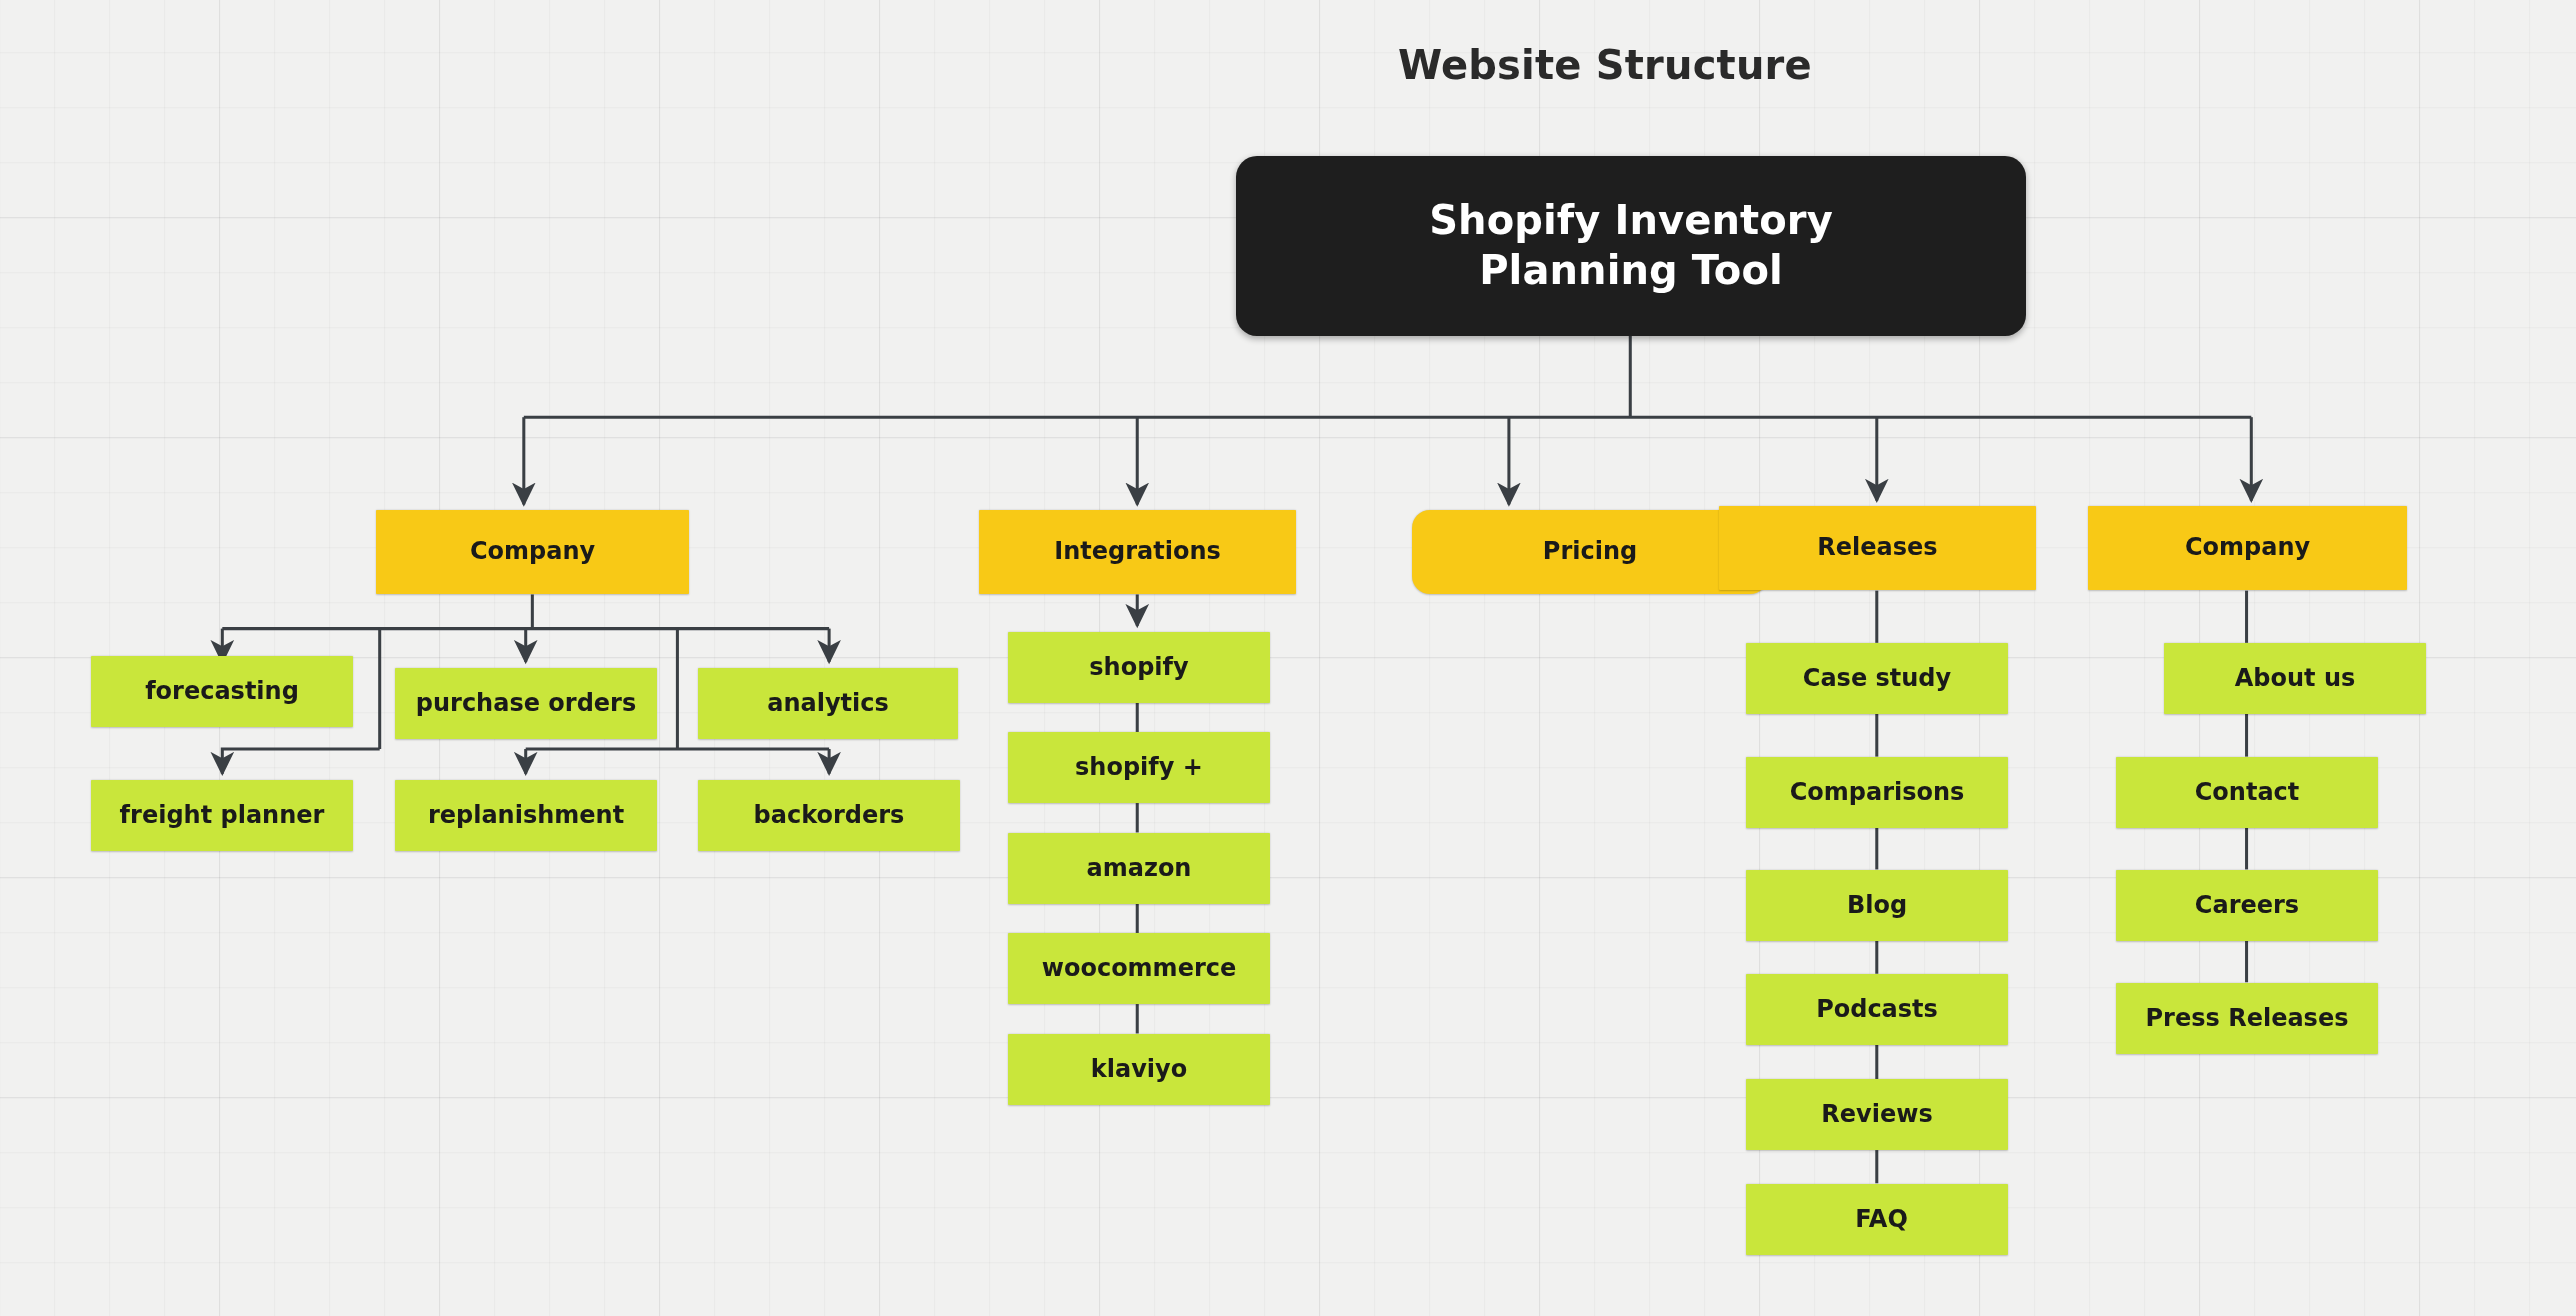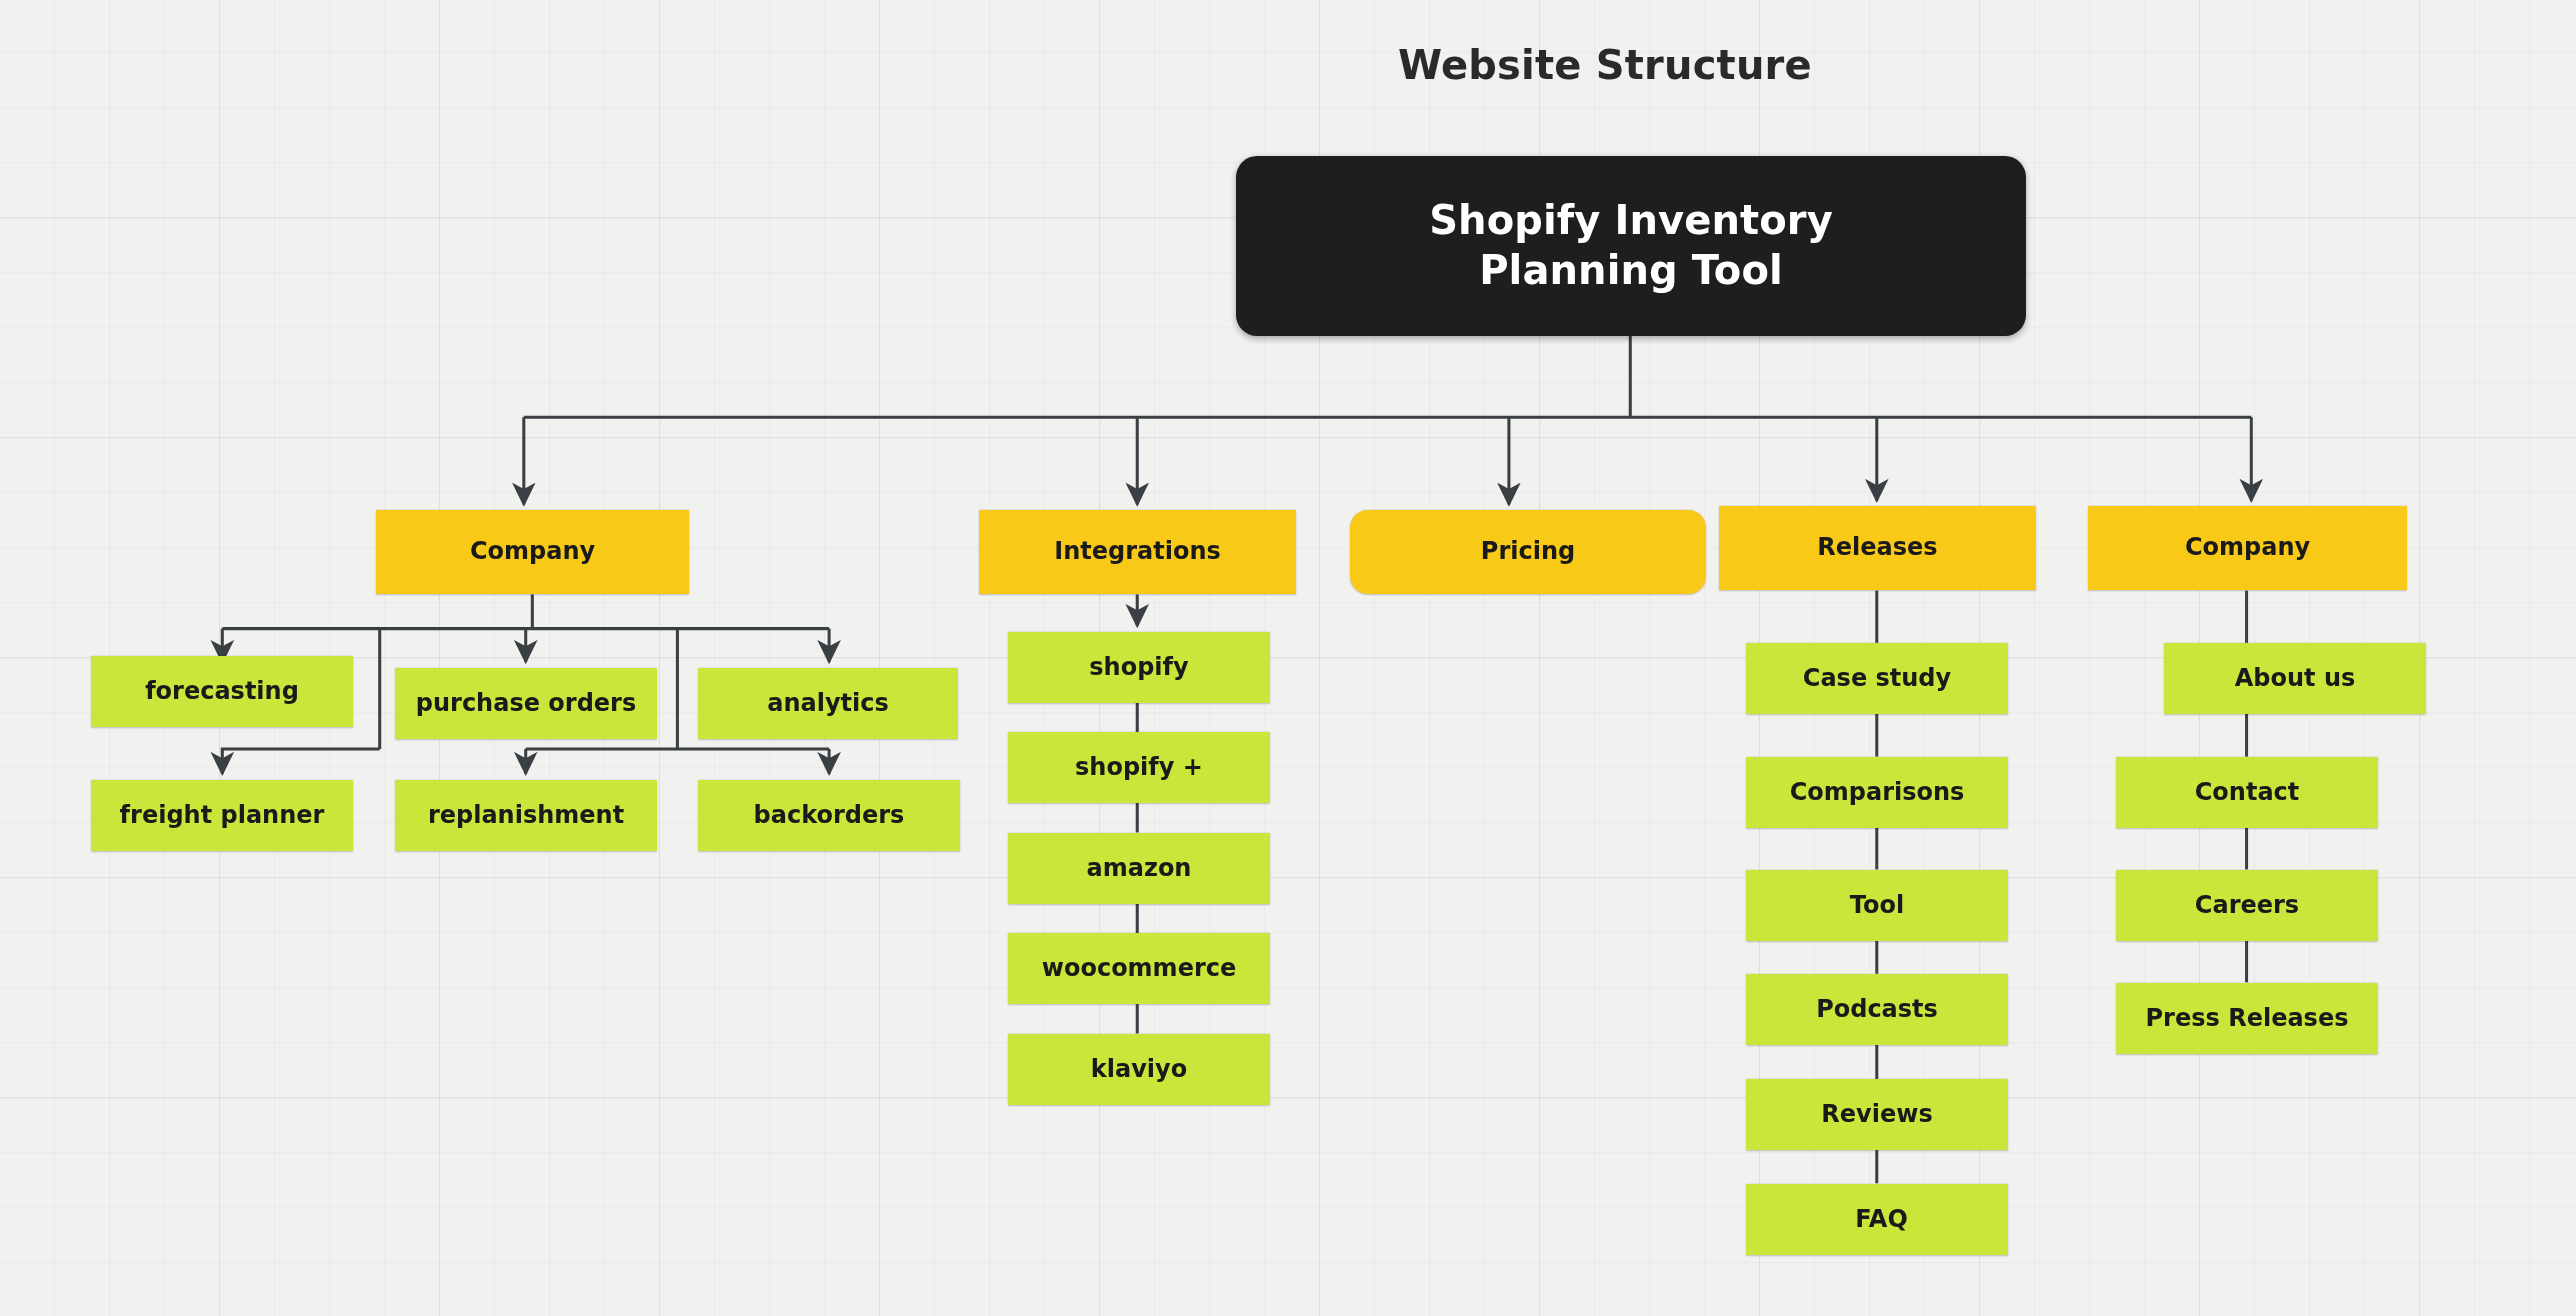--- a/index.html
+++ b/index.html
@@ -143,21 +143,21 @@
     </div>
   </div>
 
   <div id="nodes-layer">
       <div class="node node-section" style="left: 376px; top: 510px; width: 313px; height: 84px;">
         <span>Company</span>
       </div>
       <div class="node node-section" style="left: 979px; top: 510px; width: 317px; height: 84px;">
         <span>Integrations</span>
       </div>
-      <div class="node node-section" style="left: 1350px; top: 510px; width: 356px; height: 84px; border-radius: 18px;">
+      <div class="node node-section" style="left: 1412px; top: 510px; width: 356px; height: 84px; border-radius: 18px;">
         <span>Pricing</span>
       </div>
       <div class="node node-section" style="left: 1719px; top: 506px; width: 317px; height: 84px;">
         <span>Releases</span>
       </div>
       <div class="node node-section" style="left: 2088px; top: 506px; width: 319px; height: 84px;">
         <span>Company</span>
       </div>
       <div class="node node-leaf" style="left: 91px; top: 656px; width: 262px; height: 71px;">
         <span>forecasting</span>
@@ -192,21 +192,21 @@
       <div class="node node-leaf" style="left: 1008px; top: 1034px; width: 262px; height: 71px;">
         <span>klaviyo</span>
       </div>
       <div class="node node-leaf" style="left: 1746px; top: 643px; width: 262px; height: 71px;">
         <span>Case study</span>
       </div>
       <div class="node node-leaf" style="left: 1746px; top: 757px; width: 262px; height: 71px;">
         <span>Comparisons</span>
       </div>
       <div class="node node-leaf" style="left: 1746px; top: 870px; width: 262px; height: 71px;">
-        <span>Tool</span>
+        <span>Blog</span>
       </div>
       <div class="node node-leaf" style="left: 1746px; top: 974px; width: 262px; height: 71px;">
         <span>Podcasts</span>
       </div>
       <div class="node node-leaf" style="left: 1746px; top: 1079px; width: 262px; height: 71px;">
         <span>Reviews</span>
       </div>
       <div class="node node-leaf" style="left: 1746px; top: 1184px; width: 262px; height: 71px; padding-left: 9px;">
         <span>FAQ</span>
       </div>

